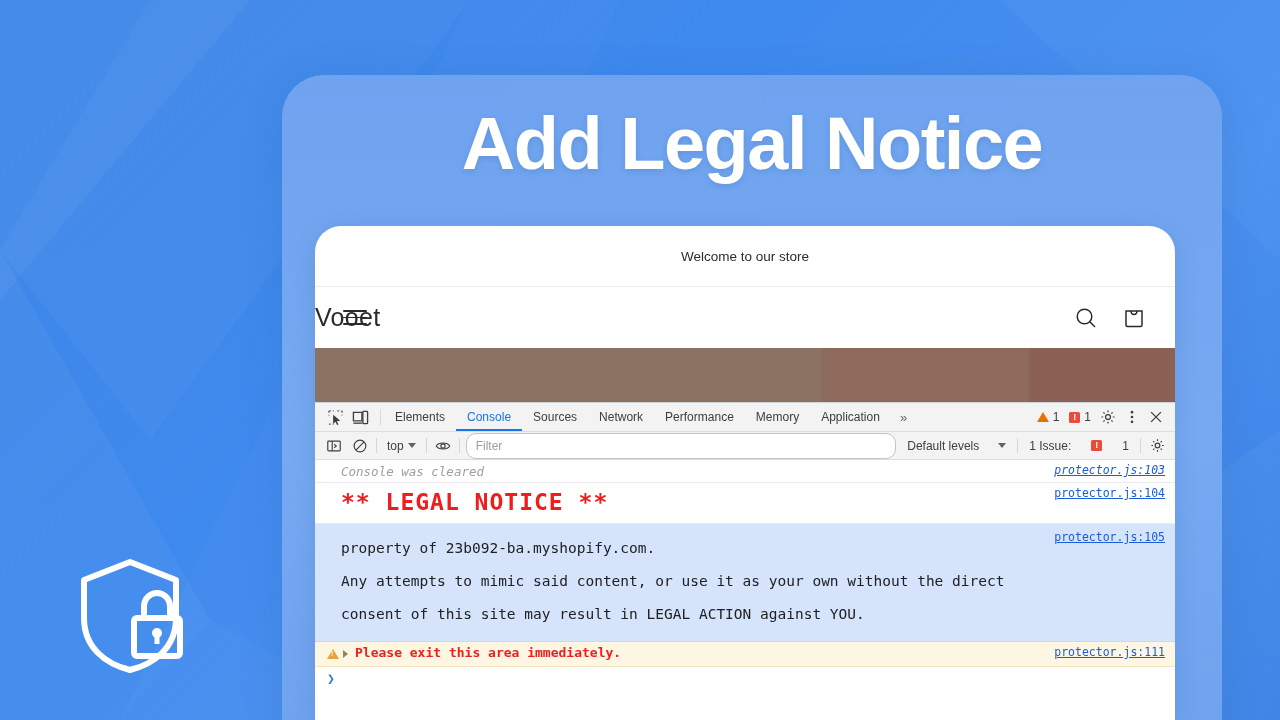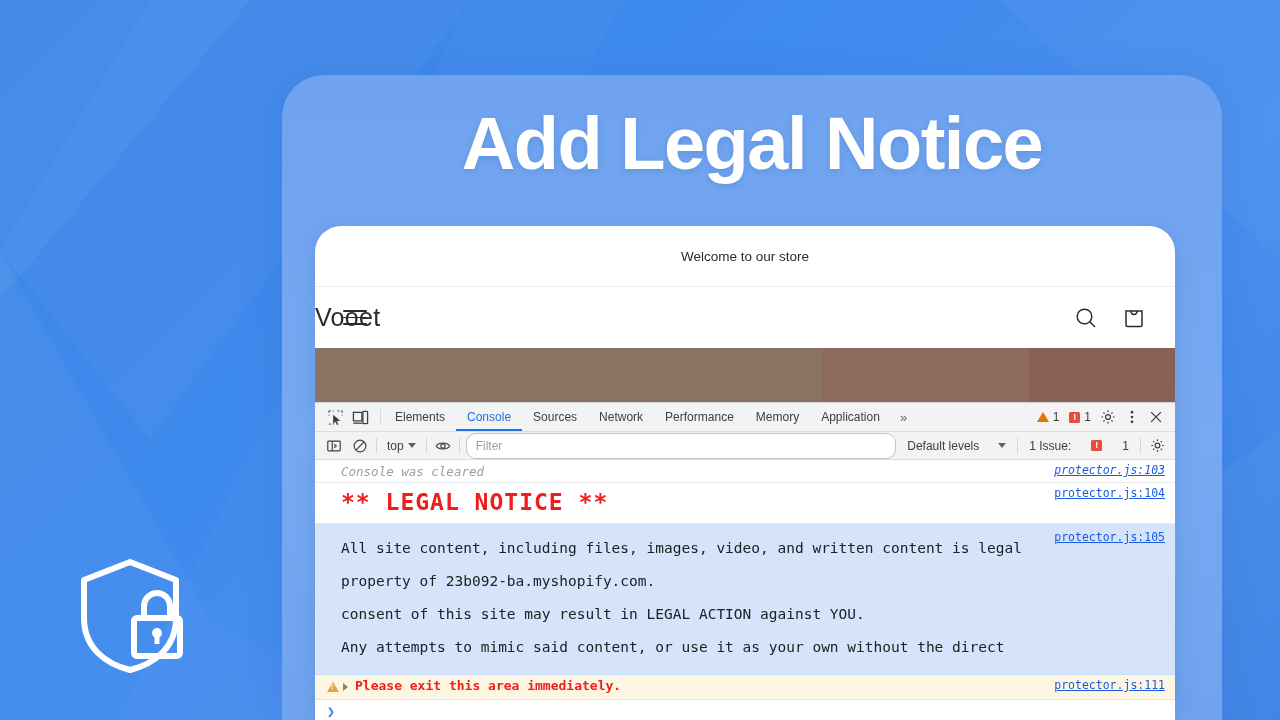--- a/index.html
+++ b/index.html
@@ -359,24 +359,23 @@
           <span>Console was cleared</span>
           <span class="src-link">protector.js:103</span>
         </div>
 
         <div class="row row-notice">
           <span class="notice-text">** LEGAL NOTICE **</span>
           <span class="src-link">protector.js:104</span>
         </div>
 
         <div class="row row-info">
-          <div class="line">All site content, including files, images, video, and written content is legal</div>
           <div class="line">property of 23b092-ba.myshopify.com.</div>
+          <div class="line">Any attempts to mimic said content, or use it as your own without the direct</div>
           <div class="line">consent of this site may result in LEGAL ACTION against YOU.</div>
-          <div class="line">Any attempts to mimic said content, or use it as your own without the direct</div>
           <span class="src-link">protector.js:105</span>
         </div>
 
         <div class="row row-warn">
           <span class="warn-tri"></span>
           <span class="warn-arrow"></span>
           <span class="warn-text">Please exit this area immediately.</span>
           <span class="src-link">protector.js:111</span>
         </div>
 

